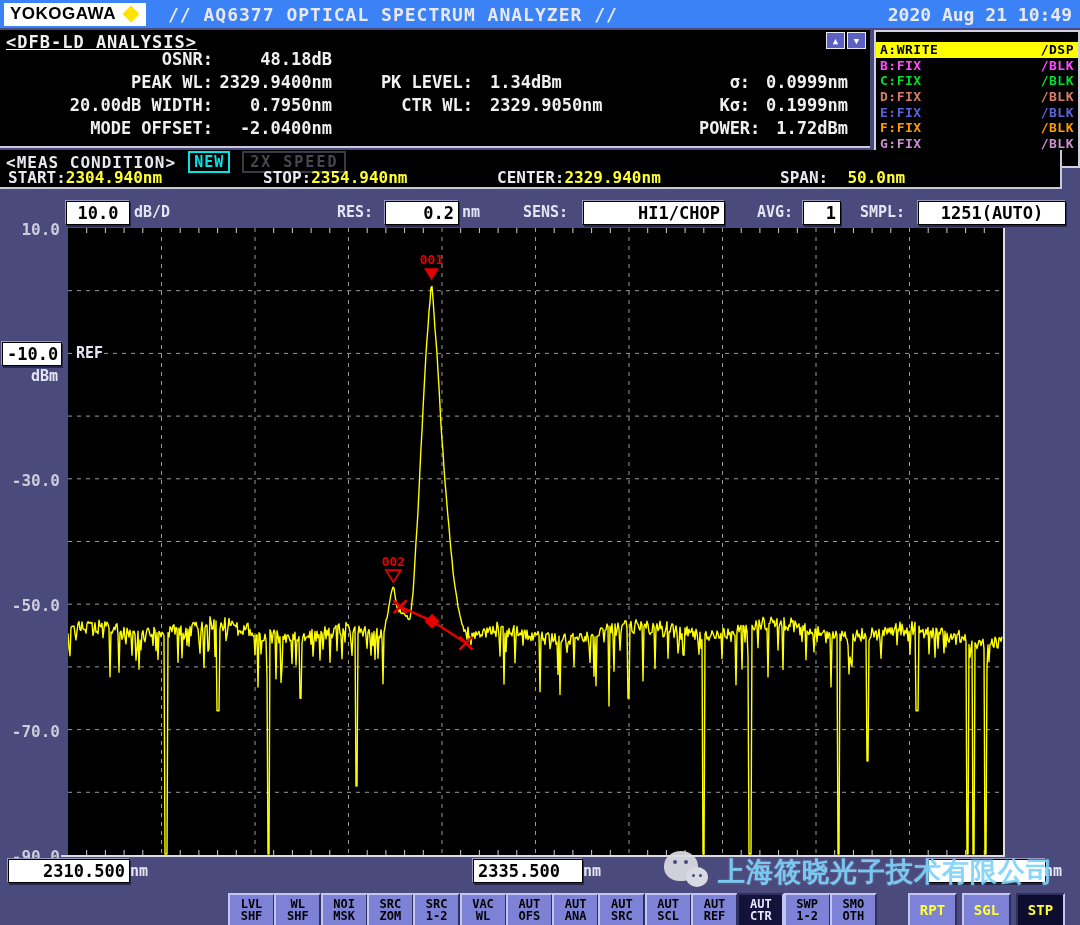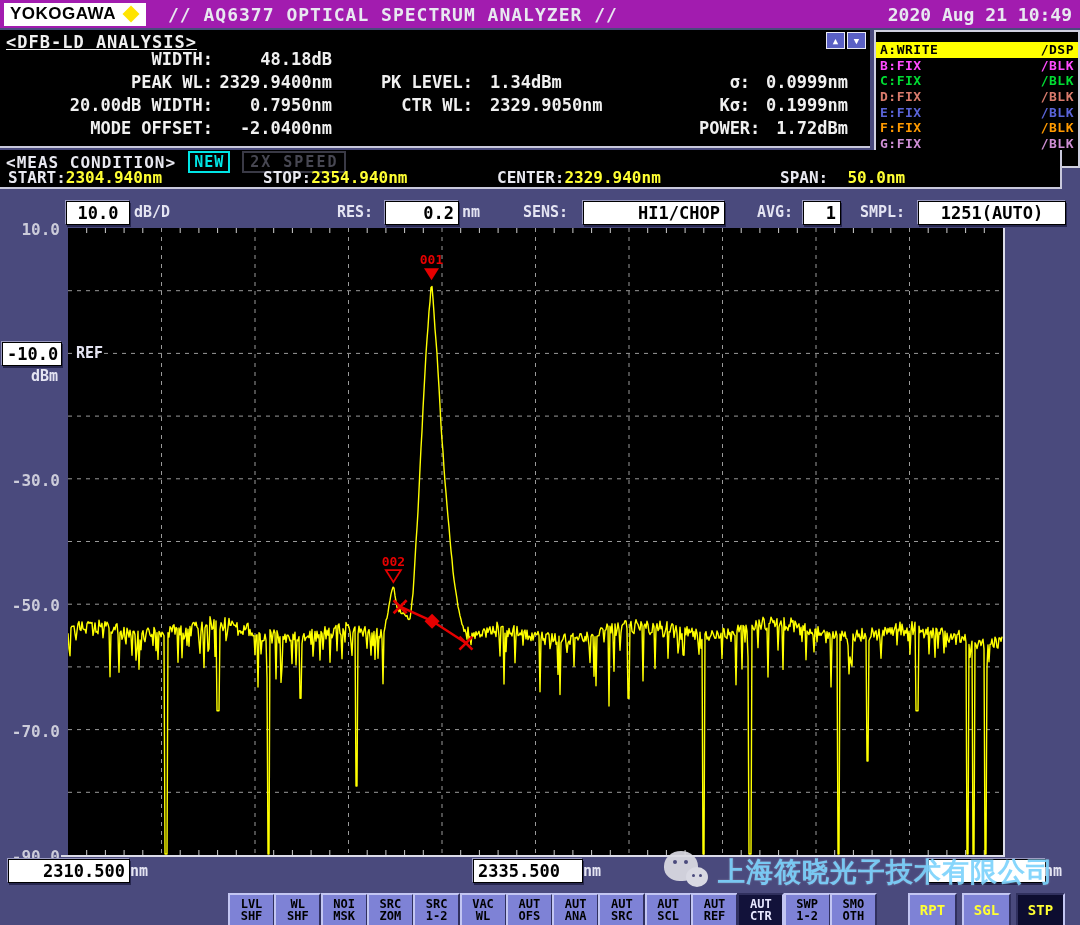--- a/index.html
+++ b/index.html
@@ -1,19 +1,19 @@
 <!DOCTYPE html>
 <html><head>
 <meta charset="utf-8">
 <style>
   html,body{margin:0;padding:0;background:#222;}
   .screen{position:relative;width:1080px;height:925px;background:#4a4a7d;
     font-family:"DejaVu Sans Mono",monospace;color:#e8e8f0;overflow:hidden;}
   
-  .titlebar{position:absolute;left:0;top:0;width:1080px;height:28px;background:#a21caf;
+  .titlebar{position:absolute;left:0;top:0;width:1080px;height:28px;background:#3b82f6;
     display:flex;align-items:center;}
   .logo{display:flex;align-items:center;background:#fff;color:#000;height:23px;margin-left:4px;
     padding:0 9px 0 6px;font-family:"Liberation Sans",sans-serif;font-weight:bold;font-size:17px;letter-spacing:.5px;}
   .diamond{width:12px;height:12px;background:#ffe400;transform:rotate(45deg);margin-left:9px;}
   .apptitle{font-size:18px;font-weight:bold;margin-left:22px;letter-spacing:1px;white-space:pre;}
   .datetime{margin-left:auto;margin-right:8px;font-size:18px;font-weight:bold;}
   
   .panel{position:absolute;background:#000;}
   .analysis{left:0;top:30px;width:870px;height:116px;border-bottom:2px solid #c9c9dc;}
   .aheading{position:absolute;left:6px;top:2px;font-size:17px;font-weight:bold;color:#f0f0f0;
@@ -95,21 +95,21 @@
     <div class="scrollbtns">
       <div class="sbtn">
           <span>▲</span>
         </div>
       <div class="sbtn">
           <span>▼</span>
         </div>
     </div>
     <div id="analysis-rows">
         <div class="arow">
-          <span class="lab l1">WIDTH:</span>
+          <span class="lab l1">OSNR:</span>
           <span class="val v1">48.18dB</span>
         </div>
         <div class="arow">
           <span class="lab l1">PEAK WL:</span>
           <span class="val v1">2329.9400nm</span>
           <span class="lab l2">PK LEVEL:</span>
           <span class="val v2">1.34dBm</span>
           <span class="rgroup"><span>σ:</span><span>0.0999nm</span></span>
         </div>
         <div class="arow">

